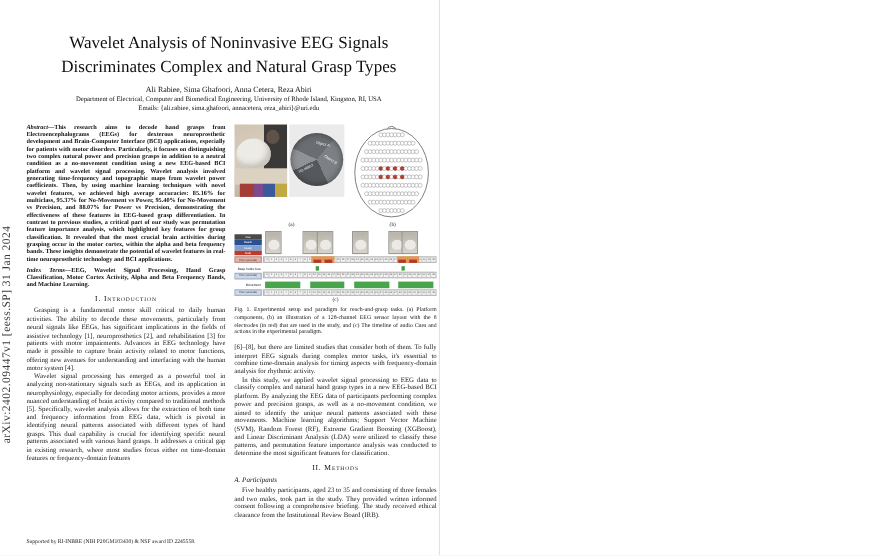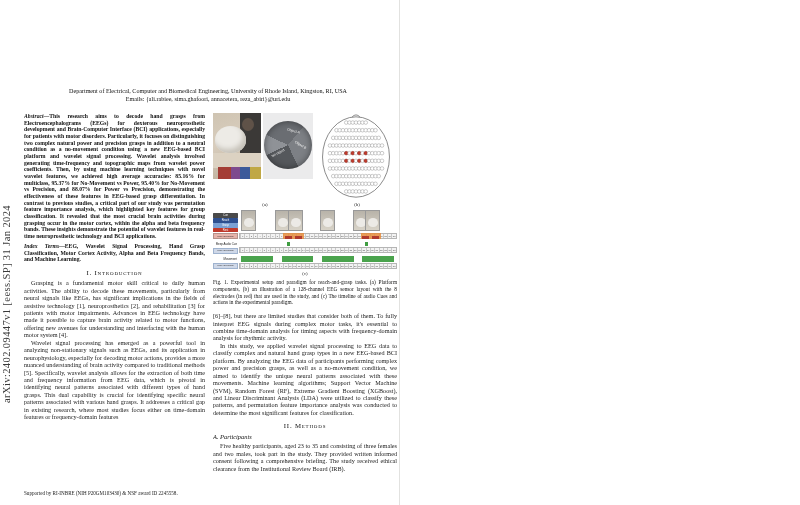--- a/index.html
+++ b/index.html
@@ -100,20 +100,25 @@
   .m1{left:1.5%;width:20%;} .m2{left:27%;width:20%;} .m3{left:52.5%;width:20%;} .m4{left:78%;width:20%;}
   .clabel { text-align:center; font-size:4.8px; color:#222; margin:2px 0 3px; font-family:"Liberation Serif",serif; }
   .fig-cap { font-size:5.3px; line-height:1.28; text-align:justify; color:#111; margin-top:1px; }
   .gap6 { height:6px; }
 </style>
 </head>
 <body>
 
 <div class="page" id="pageL">
   <div class="arxivL">arXiv:2402.09447v1  [eess.SP]  31 Jan 2024</div>
+  <div class="titleL">
+    <div>Wavelet Analysis of Noninvasive EEG Signals</div>
+    <div>Discriminates Complex and Natural Grasp Types</div>
+  </div>
+  <div class="authorsL">Ali Rabiee, Sima Ghafoori, Anna Cetera, Reza Abiri</div>
   <div class="affilL">Department of Electrical, Computer and Biomedical Engineering, University of Rhode Island, Kingston, RI, USA</div>
   <div class="emailsL">Emails: {ali.rabiee, sima.ghafoori, annacetera, reza_abiri}@uri.edu</div>
 
   <div class="colL1">
     <p class="en-abs"><span class="lbl">Abstract—</span><span>This research aims to decode hand grasps from Electroencephalograms (EEGs) for dexterous neuroprosthetic development and Brain-Computer Interface (BCI) applications, especially for patients with motor disorders. Particularly, it focuses on distinguishing two complex natural power and precision grasps in addition to a neutral condition as a no-movement condition using a new EEG-based BCI platform and wavelet signal processing. Wavelet analysis involved generating time-frequency and topographic maps from wavelet power coefficients. Then, by using machine learning techniques with novel wavelet features, we achieved high average accuracies: 85.16% for multiclass, 95.37% for No-Movement vs Power, 95.40% for No-Movement vs Precision, and 88.07% for Power vs Precision, demonstrating the effectiveness of these features in EEG-based grasp differentiation. In contrast to previous studies, a critical part of our study was permutation feature importance analysis, which highlighted key features for group classification. It revealed that the most crucial brain activities during grasping occur in the motor cortex, within the alpha and beta frequency bands. These insights demonstrate the potential of wavelet features in real-time neuroprosthetic technology and BCI applications.</span></p>
     <p class="en-it"><span class="lbl">Index Terms—</span><span>EEG, Wavelet Signal Processing, Hand Grasp Classification, Motor Cortex Activity, Alpha and Beta Frequency Bands, and Machine Learning.</span></p>
     <div class="sec-head">I. Introduction</div>
     <p class="en-body indent">Grasping is a fundamental motor skill critical to daily human activities. The ability to decode these movements, particularly from neural signals like EEGs, has significant implications in the fields of assistive technology [1], neuroprosthetics [2], and rehabilitation [3] for patients with motor impairments. Advances in EEG technology have made it possible to capture brain activity related to motor functions, offering new avenues for understanding and interfacing with the human motor system [4].</p>
     <p class="en-body indent">Wavelet signal processing has emerged as a powerful tool in analyzing non-stationary signals such as EEGs, and its application in neurophysiology, especially for decoding motor actions, provides a more nuanced understanding of brain activity compared to traditional methods [5]. Specifically, wavelet analysis allows for the extraction of both time and frequency information from EEG data, which is pivotal in identifying neural patterns associated with different types of hand grasps. This dual capability is crucial for identifying specific neural patterns associated with various hand grasps. It addresses a critical gap in existing research, where most studies focus either on time-domain features or frequency-domain features</p>
   </div>

